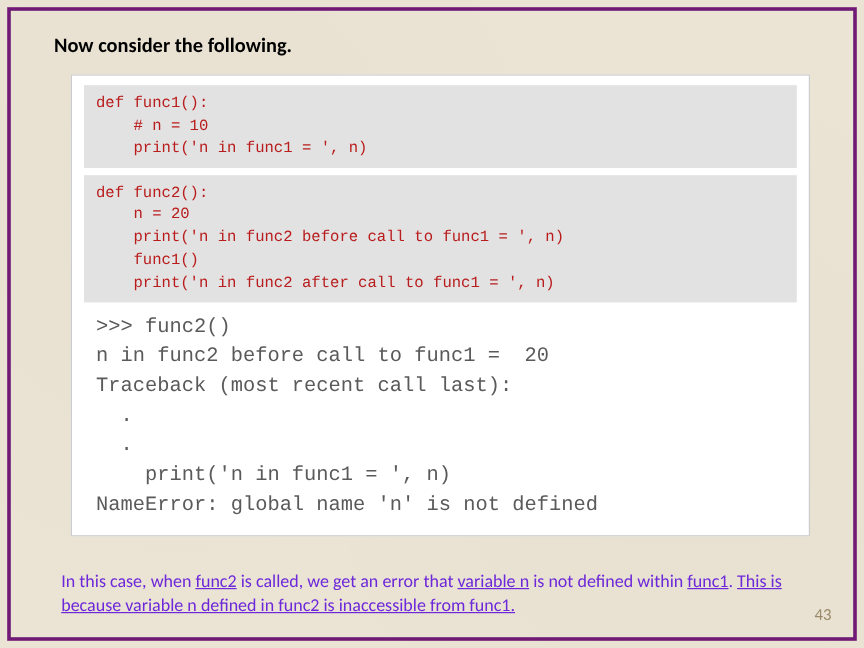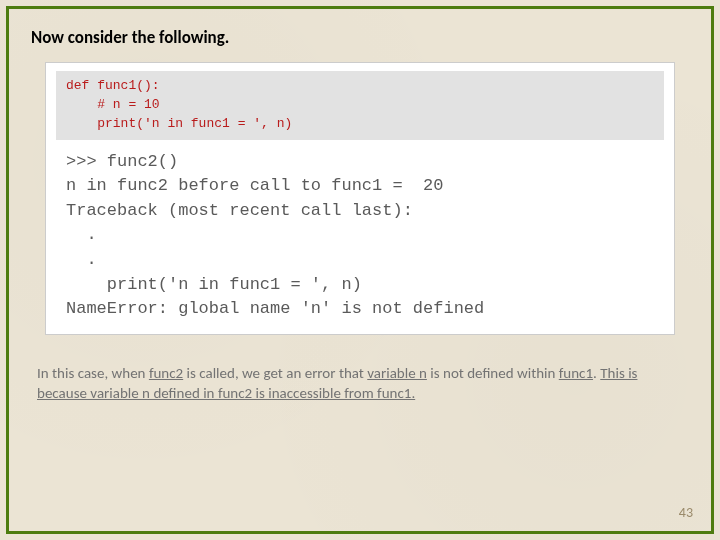--- a/index.html
+++ b/index.html
@@ -13,22 +13,22 @@
     font-family: Calibri, "Segoe UI", Arial, sans-serif;
     position: relative;
     overflow: hidden;
   }
   .slide-frame {
     position: absolute;
     top: 6px;
     left: 6px;
     right: 6px;
     bottom: 6px;
-    border: 3px solid #4d7c0f;
-    padding: 18px 22px 12px 22px;
+    border: 3px solid #701a75;
+    padding: 18px 22px 12px 36px;
   }
   .heading {
     font-size: 17px;
     font-weight: 700;
     color: #000;
     margin-bottom: 14px;
   }
   .code-panel {
     background: #fff;
     border: 1px solid #ccc;
@@ -48,21 +48,21 @@
   .code-output {
     font-family: "Courier New", monospace;
     font-size: 17px;
     color: #5a5a5a;
     padding: 4px 10px 2px 10px;
     line-height: 1.45;
     white-space: pre;
   }
   .explain {
     font-size: 15px;
-    color: #737373;
+    color: #6d28d9;
     margin: 28px 6px 0 6px;
     line-height: 1.35;
   }
   .explain .u { text-decoration: underline; }
   .page-num {
     position: absolute;
     bottom: 10px;
     right: 18px;
     font-size: 14px;
     color: #9a8a6a;
@@ -73,20 +73,25 @@
 <body>
 
 <div class="slide-frame">
 
   <div class="heading">Now consider the following.</div>
 
   <div class="code-panel">
     <div class="code-block">def func1():
     # n = 10
     print('n in func1 = ', n)</div>
+    <div class="code-block">def func2():
+    n = 20
+    print('n in func2 before call to func1 = ', n)
+    func1()
+    print('n in func2 after call to func1 = ', n)</div>
     <div class="code-output">&gt;&gt;&gt; func2()
 n in func2 before call to func1 =  20
 Traceback (most recent call last):
   .
   .
     print('n in func1 = ', n)
 NameError: global name 'n' is not defined</div>
   </div>
 
   <div class="explain">

